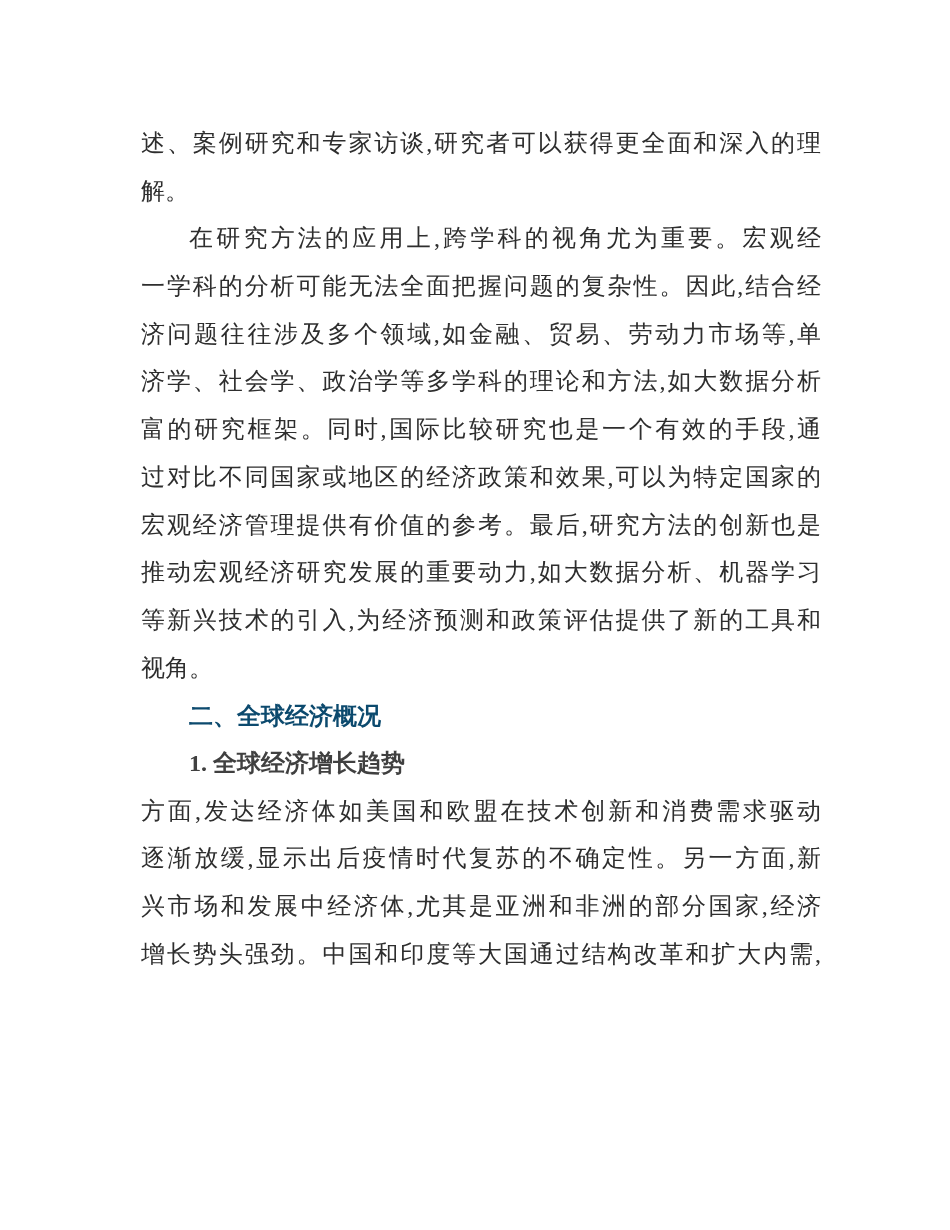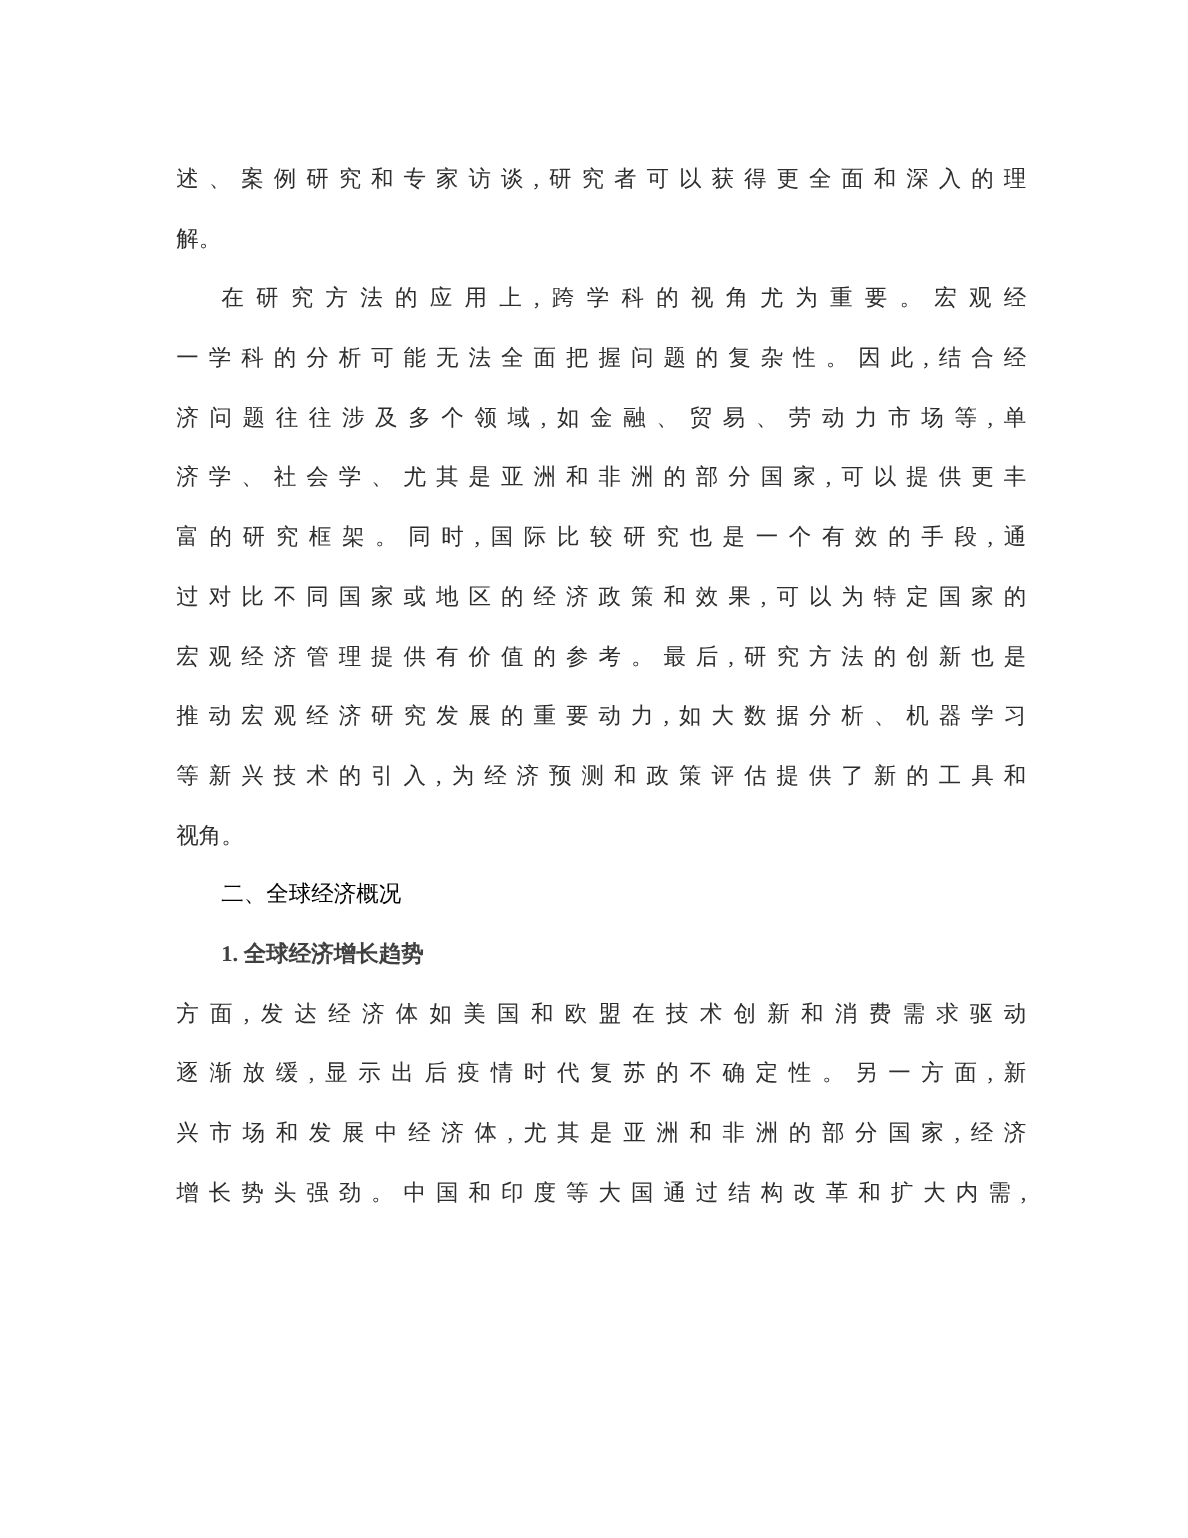--- a/index.html
+++ b/index.html
@@ -15,57 +15,57 @@
     overflow: hidden;
   }
   .content {
     position: absolute;
     left: 141px;
     top: 120px;
     width: 680px;
   }
   .ln {
     font-family: "Liberation Serif", "DejaVu Serif", serif;
-    font-size: 18px;
+    font-size: 24px;
     color: #2e2e2e;
     line-height: 47.7px;
     height: 47.7px;
     overflow: hidden;
   }
   .just {
     text-align: justify;
     text-align-last: justify;
     text-justify: inter-character;
   }
   .ind {
     text-indent: 2em;
   }
   .h1 {
     font-family: "Liberation Sans", "DejaVu Sans", sans-serif;
-    font-weight: 400;
-    color: #000000;
+    font-weight: 700;
+    color: #0c4a6e;
     text-indent: 2em;
   }
   .h2 {
     font-weight: 700;
     color: #404040;
     text-indent: 2em;
   }
 </style>
 </head>
 <body>
 
 <div class="page">
   <div class="content">
     <div class="ln just">述、案例研究和专家访谈,研究者可以获得更全面和深入的理</div>
     <div class="ln">解。</div>
     <div class="ln just ind">在研究方法的应用上,跨学科的视角尤为重要。宏观经</div>
     <div class="ln just">一学科的分析可能无法全面把握问题的复杂性。因此,结合经</div>
     <div class="ln just">济问题往往涉及多个领域,如金融、贸易、劳动力市场等,单</div>
-    <div class="ln just">济学、社会学、尤其是亚洲和非洲的部分国家,可以提供更丰</div>
+    <div class="ln just">济学、社会学、政治学等多学科的理论和方法,如大数据分析</div>
     <div class="ln just">富的研究框架。同时,国际比较研究也是一个有效的手段,通</div>
     <div class="ln just">过对比不同国家或地区的经济政策和效果,可以为特定国家的</div>
     <div class="ln just">宏观经济管理提供有价值的参考。最后,研究方法的创新也是</div>
     <div class="ln just">推动宏观经济研究发展的重要动力,如大数据分析、机器学习</div>
     <div class="ln just">等新兴技术的引入,为经济预测和政策评估提供了新的工具和</div>
     <div class="ln">视角。</div>
     <div class="ln h1">二、全球经济概况</div>
     <div class="ln h2">1. 全球经济增长趋势</div>
     <div class="ln just">方面,发达经济体如美国和欧盟在技术创新和消费需求驱动</div>
     <div class="ln just">逐渐放缓,显示出后疫情时代复苏的不确定性。另一方面,新</div>

